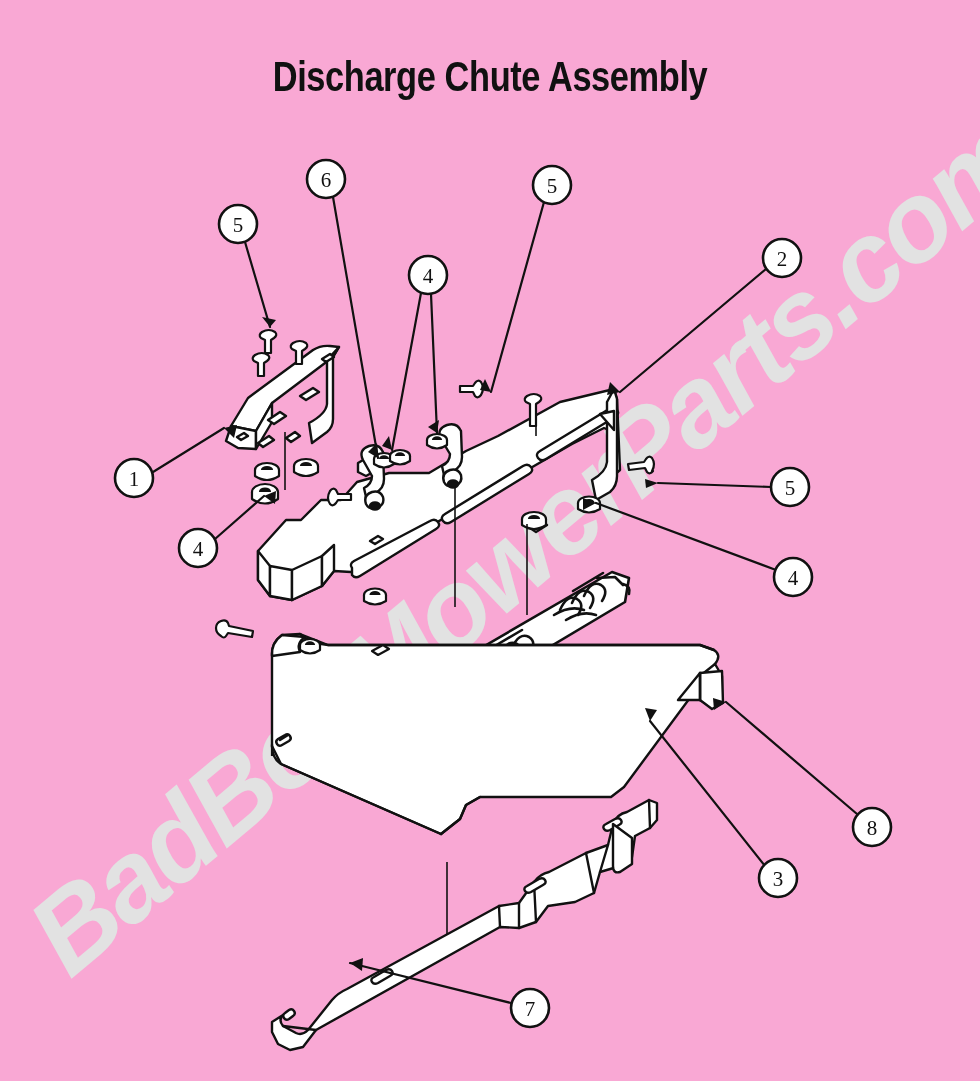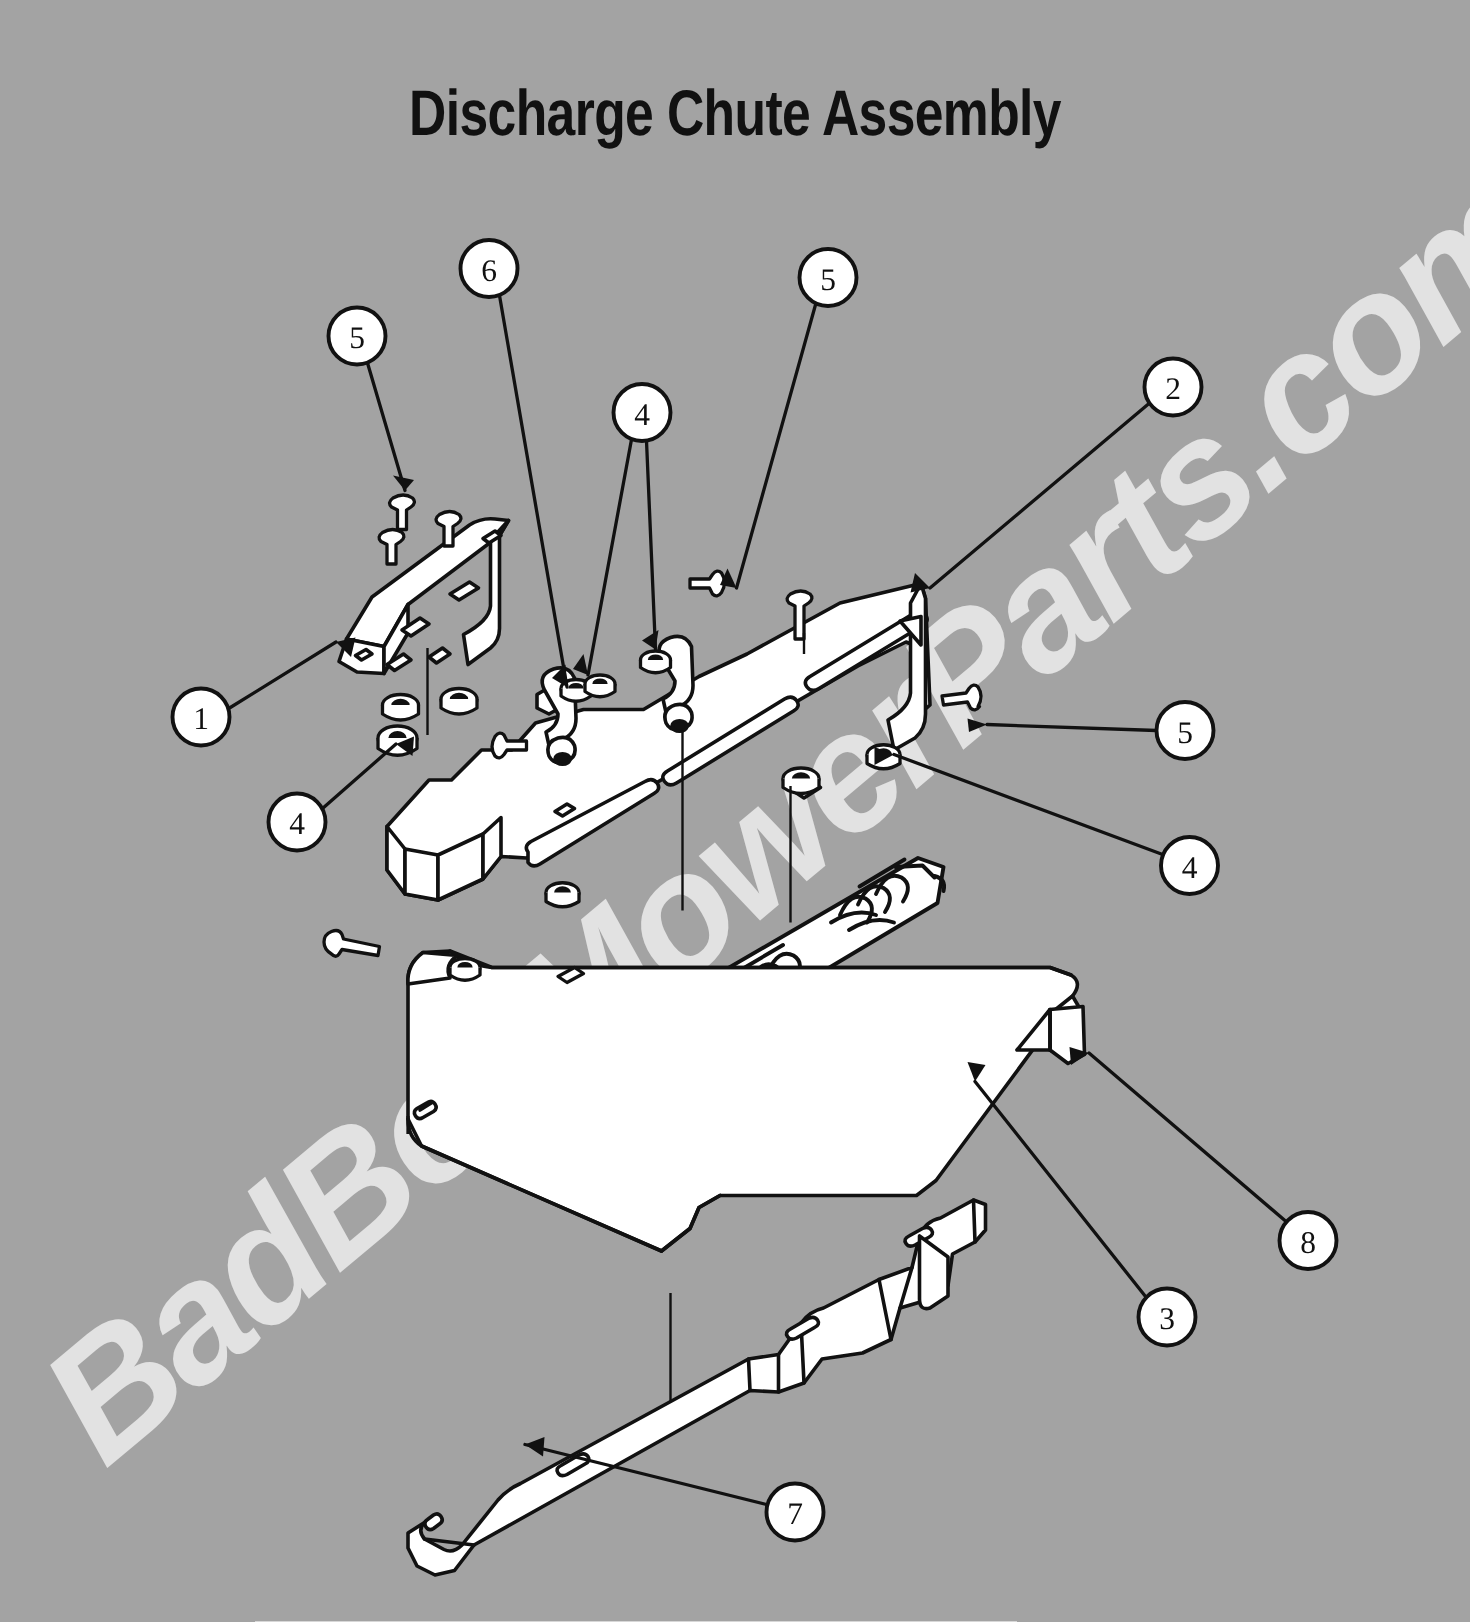--- a/index.html
+++ b/index.html
@@ -2,21 +2,21 @@
 <html><head>
 <meta charset="utf-8">
 <title>Discharge Chute Assembly</title>
 <style>
   html,body{margin:0;padding:0;background:#ffffff;}
   body{
     width:980px;height:1081px;
     font-family:"Liberation Sans", sans-serif;
     position:relative;overflow:hidden;
   }
-  #stage{position:absolute;left:0;top:0;width:980px;height:1081px;background:#a3a3a3;}
+  #stage{position:absolute;left:0;top:0;width:980px;height:1081px;background:#f9a8d4;}
   #title{
     position:absolute;left:0;top:52px;width:980px;
     text-align:center;
     font-family:"Liberation Sans", sans-serif;
     font-weight:bold;
     font-size:43px;
     letter-spacing:-0.5px;
     color:#111111;
     transform:scaleX(0.80);
     transform-origin:50% 50%;

